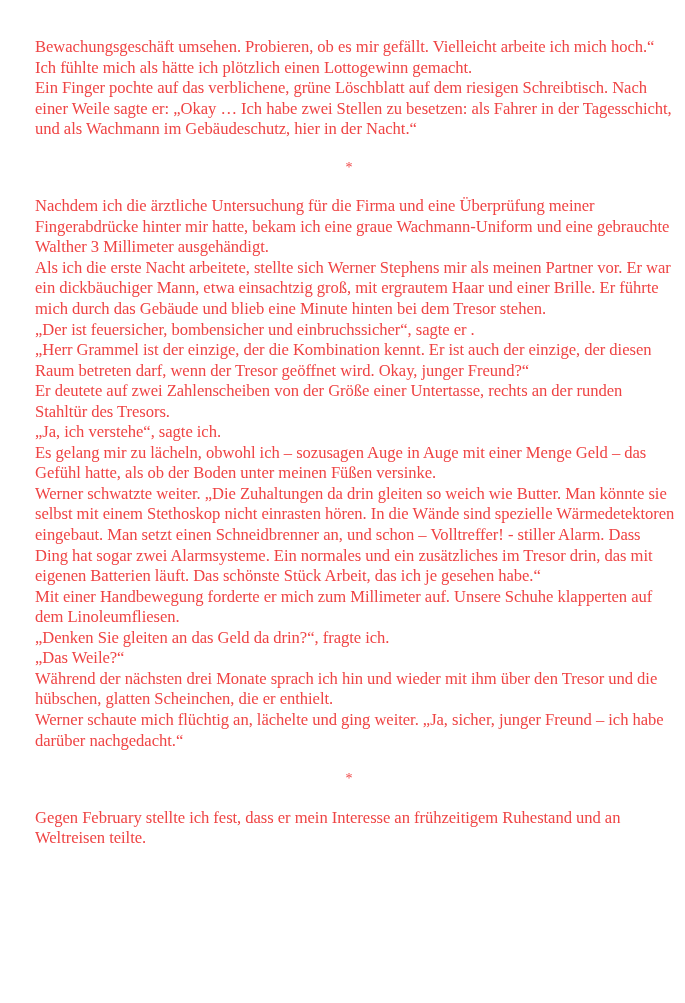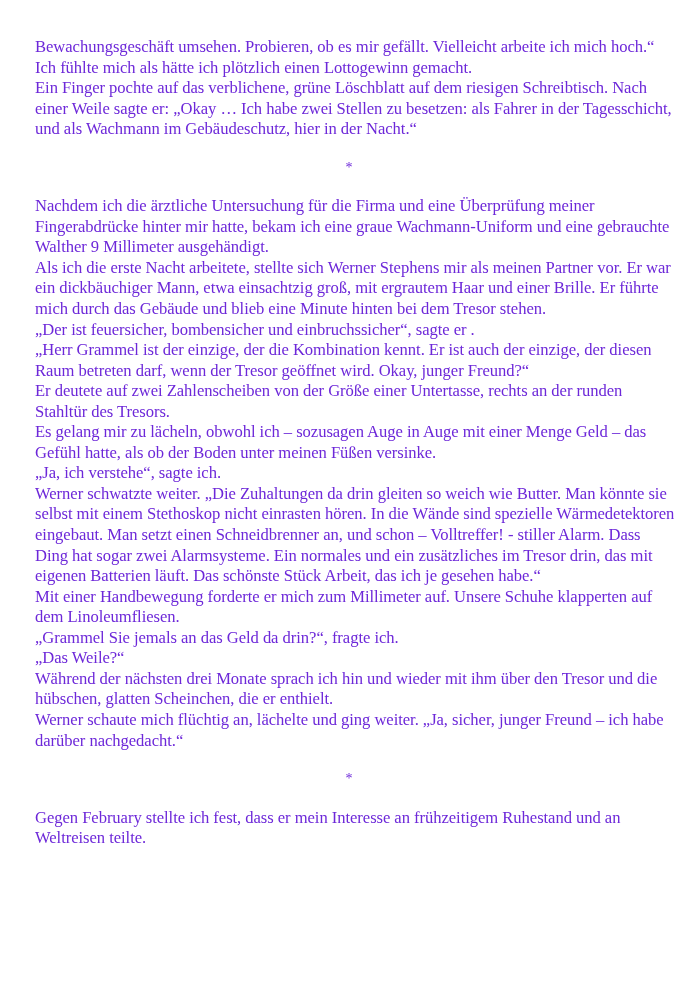--- a/index.html
+++ b/index.html
@@ -14,21 +14,21 @@
     position: relative;
   }
   .page {
     position: absolute;
     left: 35px;
     top: 37px;
     width: 640px;
     font-family: "Liberation Serif", "DejaVu Serif", serif;
     font-size: 16.6px;
     line-height: 20.55px;
-    color: #6d28d9;
+    color: #ef4444;
     letter-spacing: -0.05px;
   }
   .para {
     margin: 0;
     padding: 0;
   }
   .sep {
     text-align: center;
     margin: 0;
     padding: 0;
@@ -48,30 +48,30 @@
     <p class="para">Bewachungsgeschäft umsehen. Probieren, ob es mir gefällt. Vielleicht arbeite ich mich hoch.“</p>
     <p class="para">Ich fühlte mich als hätte ich plötzlich einen Lottogewinn gemacht.</p>
     <p class="para">Ein Finger pochte auf das verblichene, grüne Löschblatt auf dem riesigen Schreibtisch. Nach einer Weile sagte er: „Okay … Ich habe zwei Stellen zu besetzen: als Fahrer in der Tagesschicht, und als Wachmann im Gebäudeschutz, hier in der Nacht.“</p>
   </div>
 
   <div class="gap-before-sep"></div>
   <p class="sep">*</p>
   <div class="gap-after-sep"></div>
 
   <div>
-    <p class="para">Nachdem ich die ärztliche Untersuchung für die Firma und eine Überprüfung meiner Fingerabdrücke hinter mir hatte, bekam ich eine graue Wachmann-Uniform und eine gebrauchte Walther 9 Millimeter ausgehändigt.</p>
+    <p class="para">Nachdem ich die ärztliche Untersuchung für die Firma und eine Überprüfung meiner Fingerabdrücke hinter mir hatte, bekam ich eine graue Wachmann-Uniform und eine gebrauchte Walther 3 Millimeter ausgehändigt.</p>
     <p class="para">Als ich die erste Nacht arbeitete, stellte sich Werner Stephens mir als meinen Partner vor. Er war ein dickbäuchiger Mann, etwa einsachtzig groß, mit ergrautem Haar und einer Brille. Er führte mich durch das Gebäude und blieb eine Minute hinten bei dem Tresor stehen.</p>
     <p class="para">„Der ist feuersicher, bombensicher und einbruchssicher“, sagte er .</p>
     <p class="para">„Herr Grammel ist der einzige, der die Kombination kennt. Er ist auch der einzige, der diesen Raum betreten darf, wenn der Tresor geöffnet wird. Okay, junger Freund?“</p>
     <p class="para">Er deutete auf zwei Zahlenscheiben von der Größe einer Untertasse, rechts an der runden Stahltür des Tresors.</p>
+    <p class="para">„Ja, ich verstehe“, sagte ich.</p>
     <p class="para">Es gelang mir zu lächeln, obwohl ich – sozusagen Auge in Auge mit einer Menge Geld – das Gefühl hatte, als ob der Boden unter meinen Füßen versinke.</p>
-    <p class="para">„Ja, ich verstehe“, sagte ich.</p>
     <p class="para">Werner schwatzte weiter. „Die Zuhaltungen da drin gleiten so weich wie Butter. Man könnte sie selbst mit einem Stethoskop nicht einrasten hören. In die Wände sind spezielle Wärmedetektoren eingebaut. Man setzt einen Schneidbrenner an, und schon – Volltreffer! - stiller Alarm. Dass Ding hat sogar zwei Alarmsysteme. Ein normales und ein zusätzliches im Tresor drin, das mit eigenen Batterien läuft. Das schönste Stück Arbeit, das ich je gesehen habe.“</p>
     <p class="para">Mit einer Handbewegung forderte er mich zum Millimeter auf. Unsere Schuhe klapperten auf dem Linoleumfliesen.</p>
-    <p class="para">„Grammel Sie jemals an das Geld da drin?“, fragte ich.</p>
+    <p class="para">„Denken Sie gleiten an das Geld da drin?“, fragte ich.</p>
     <p class="para">„Das Weile?“</p>
     <p class="para">Während der nächsten drei Monate sprach ich hin und wieder mit ihm über den Tresor und die hübschen, glatten Scheinchen, die er enthielt.</p>
     <p class="para">Werner schaute mich flüchtig an, lächelte und ging weiter. „Ja, sicher, junger Freund – ich habe darüber nachgedacht.“</p>
   </div>
 
   <div class="gap-before-sep"></div>
   <p class="sep">*</p>
   <div class="gap-after-sep"></div>
 
   <div>

